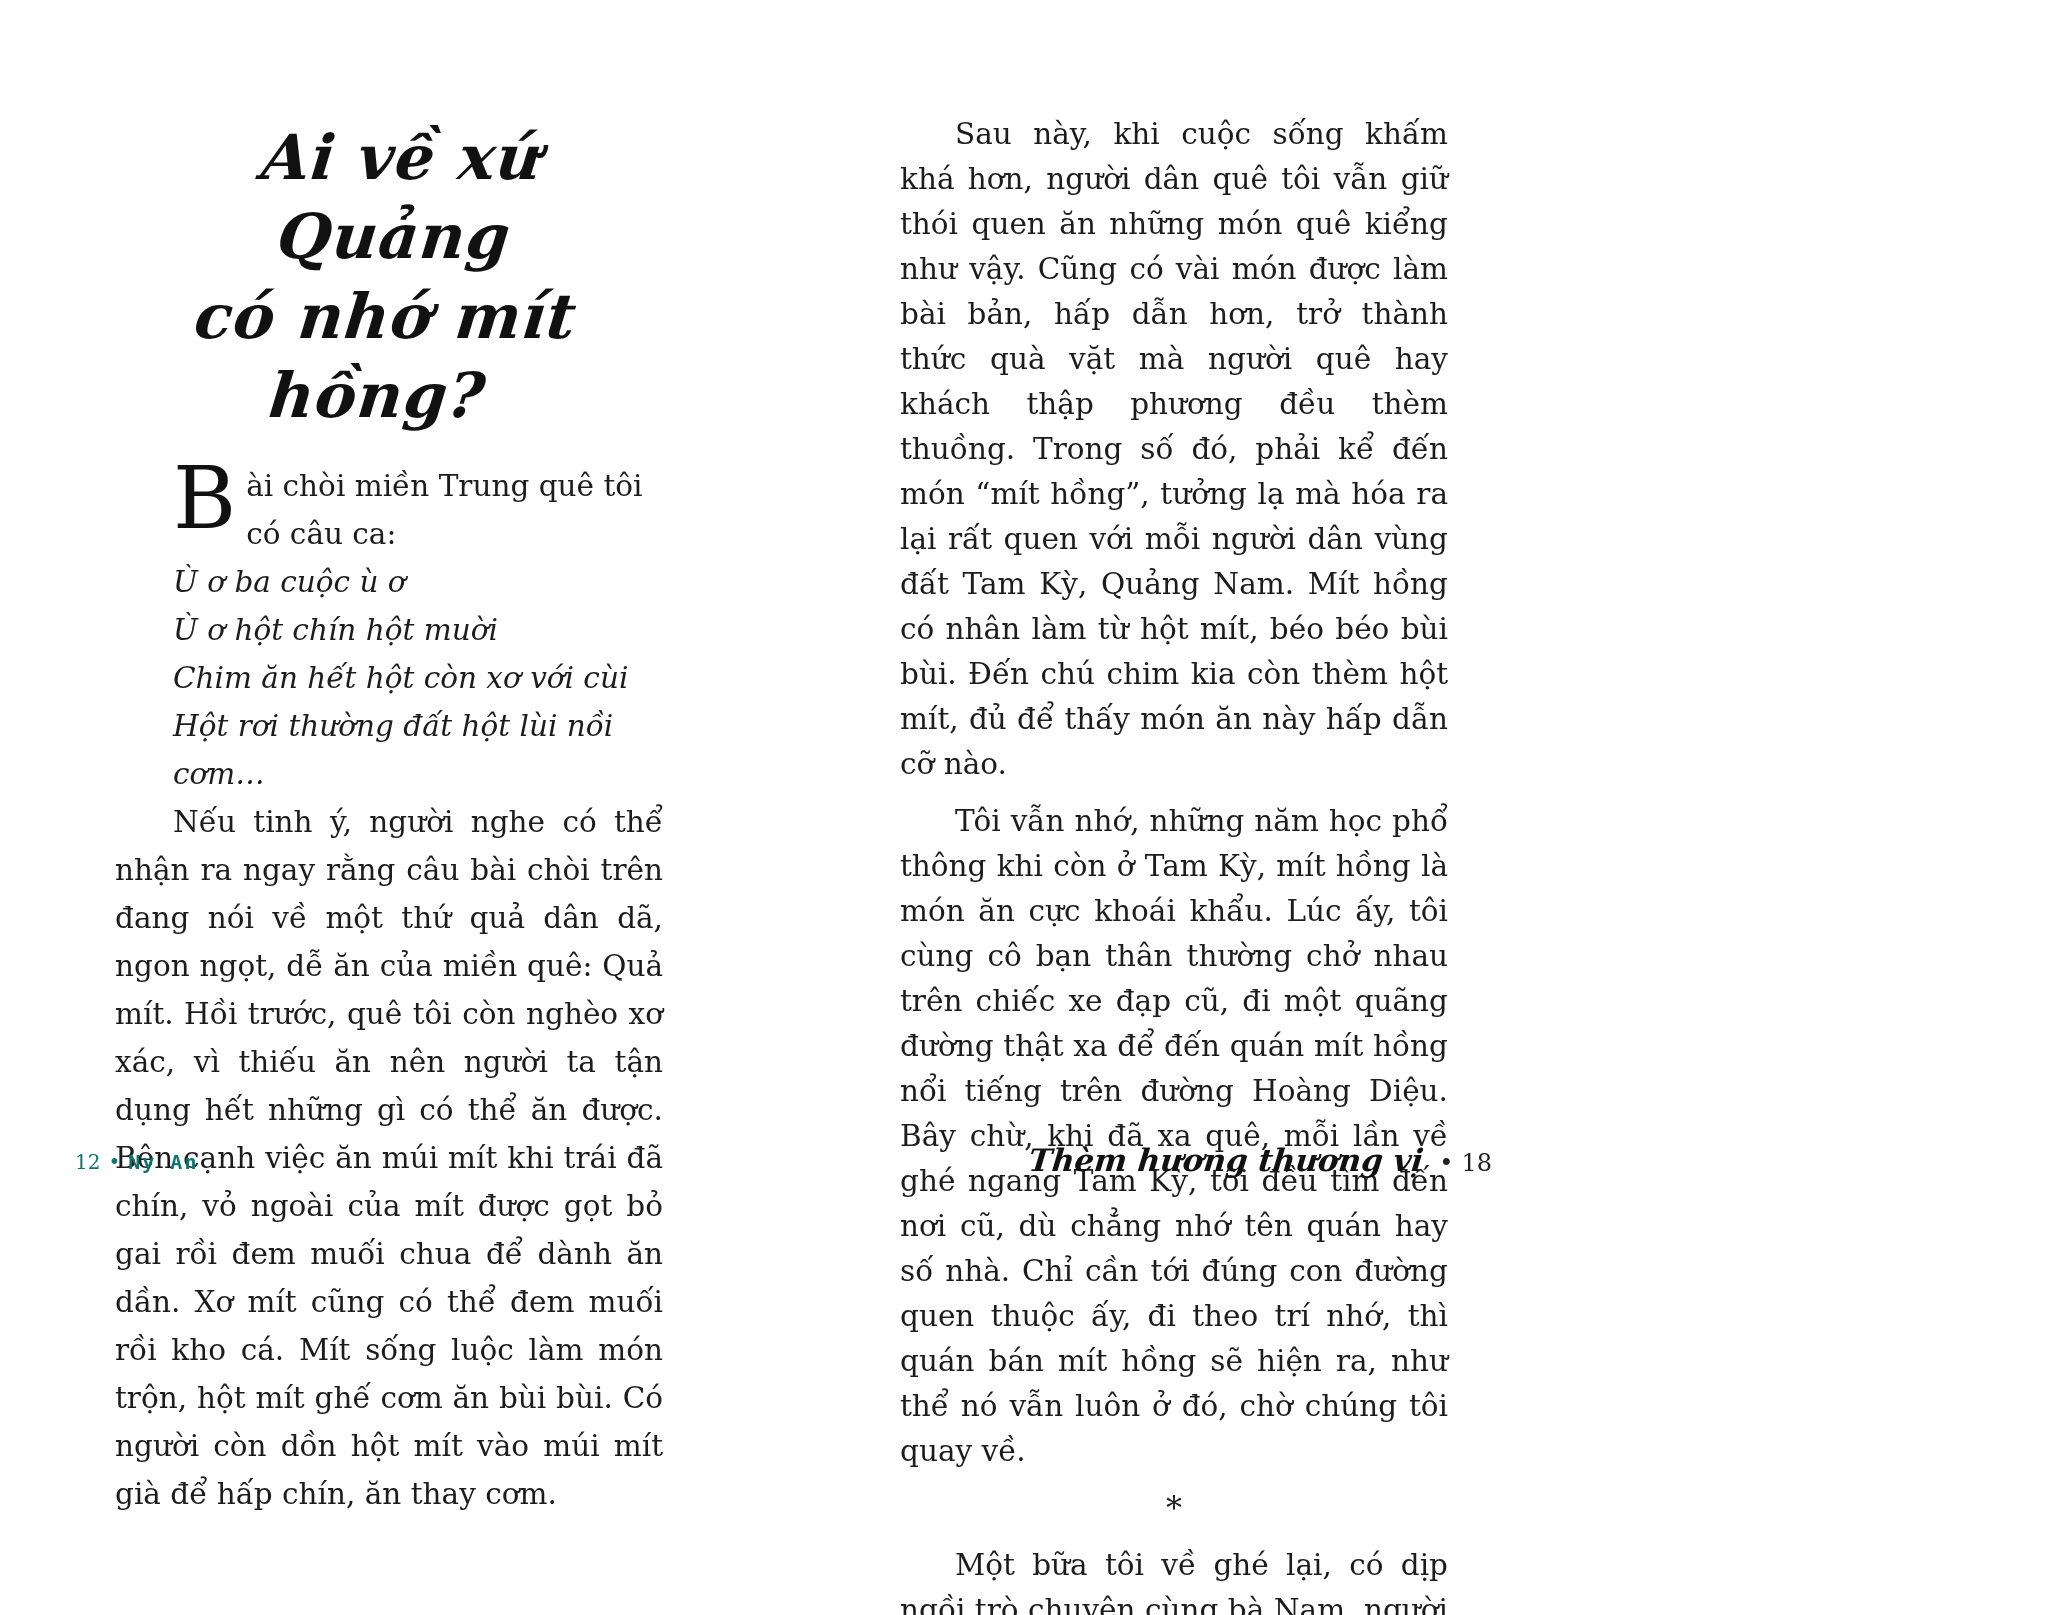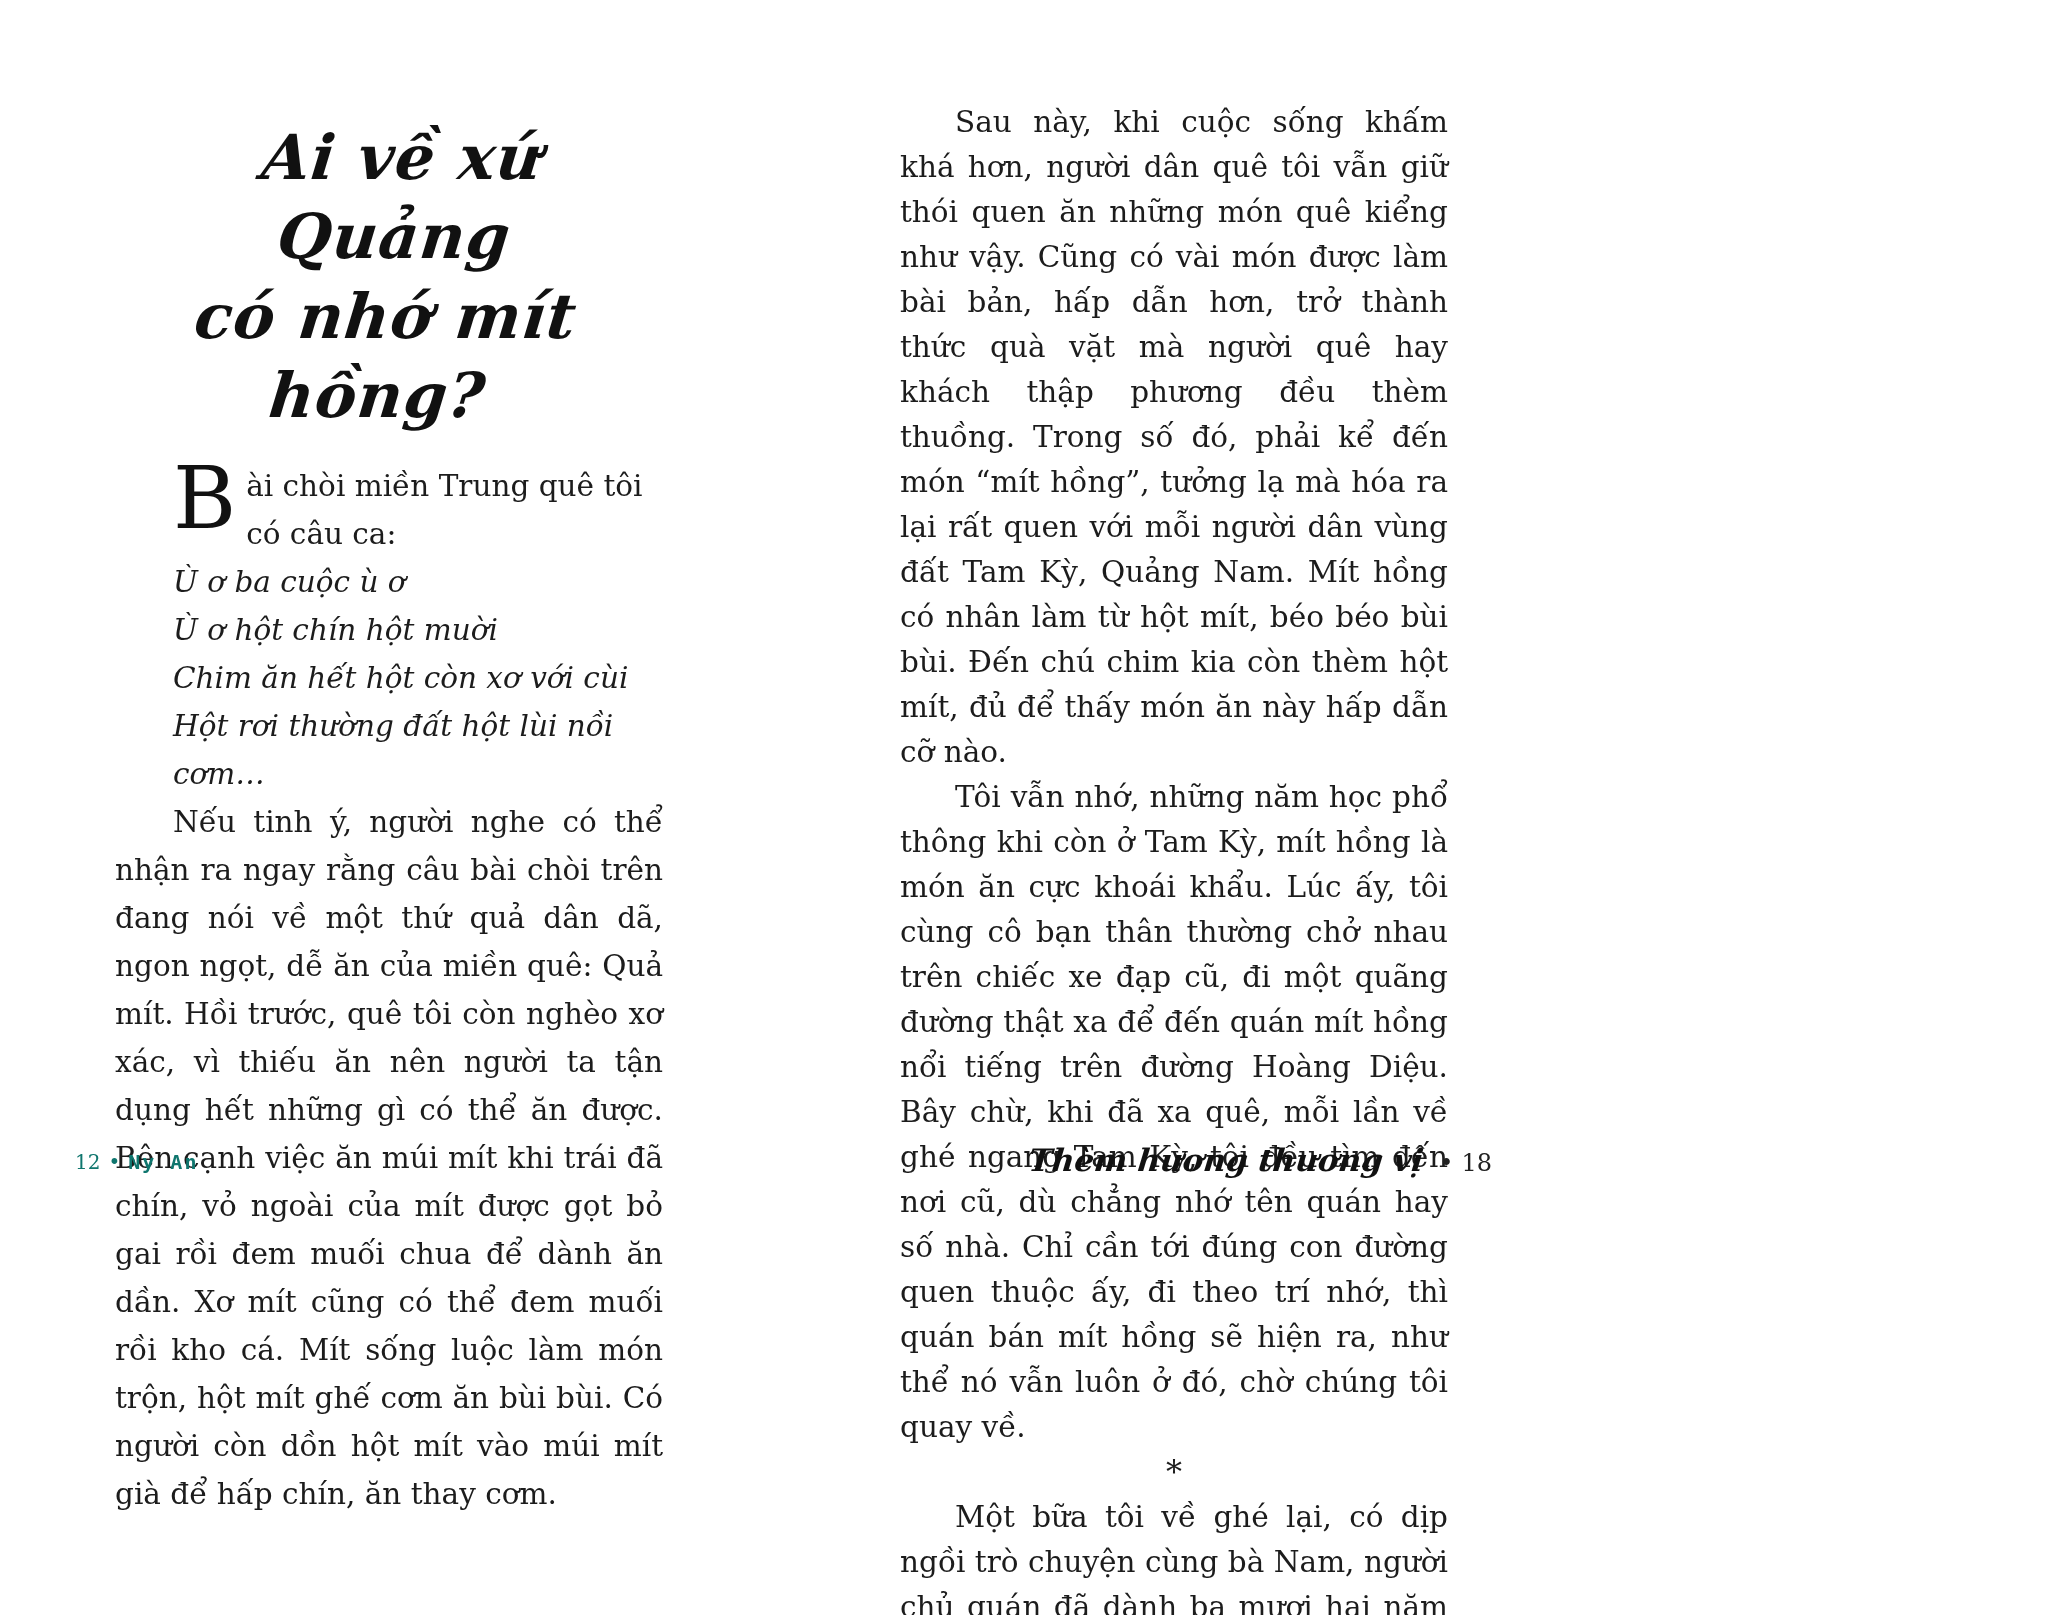--- a/index.html
+++ b/index.html
@@ -53,21 +53,21 @@
   
   .right-body {
     position: absolute;
     left: 900px;
     top: 100px;
     width: 548px;
     font-size: 29.5px;
     line-height: 45px;
     text-align: justify;
   }
-  .right-body p { text-indent: 55px; }
+  .right-body p { text-indent: 55px; margin-top: 12px; }
   .asterisk-sep {
     text-align: center;
     text-indent: 0 !important;
     font-size: 32px;
     line-height: 45px;
   }
 
   
   .footer-left {
     position: absolute;

